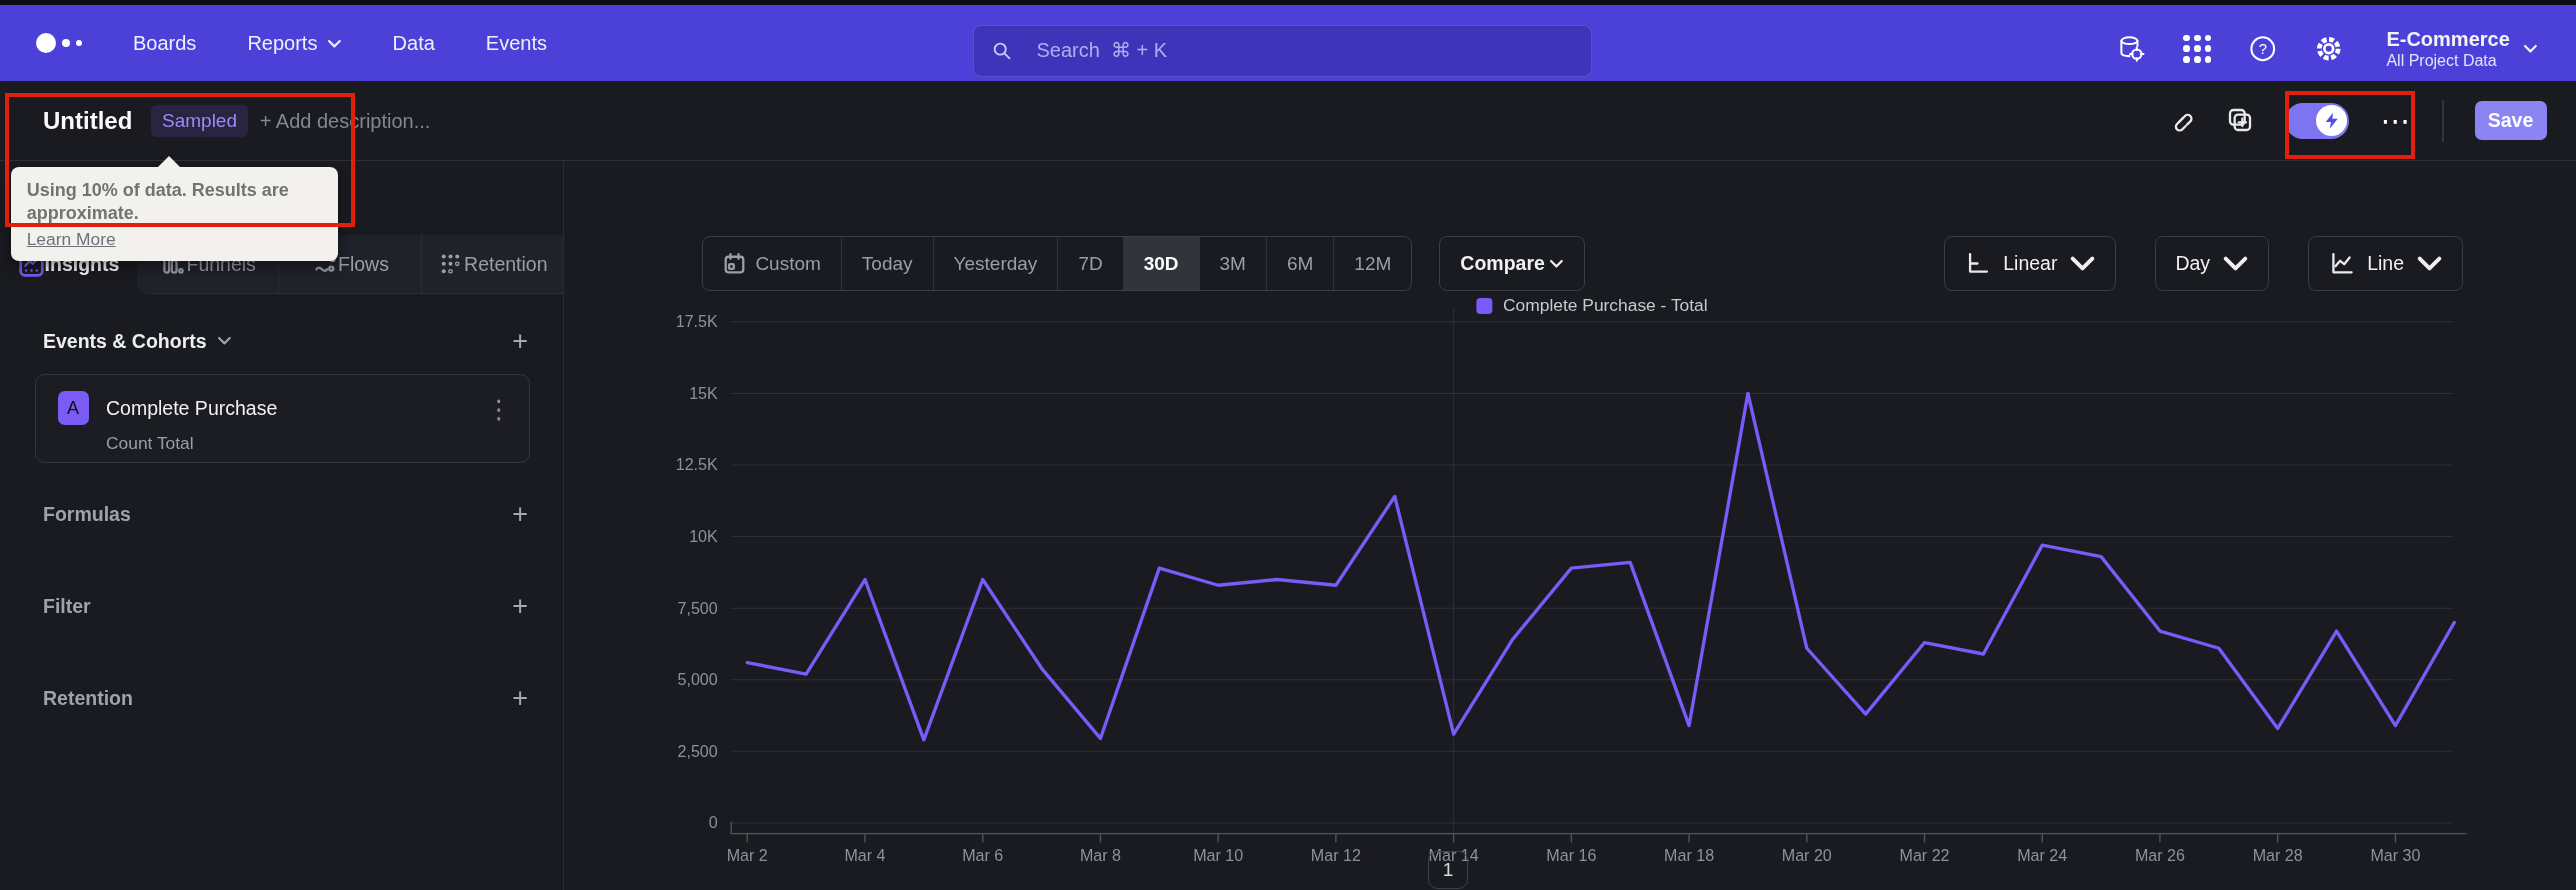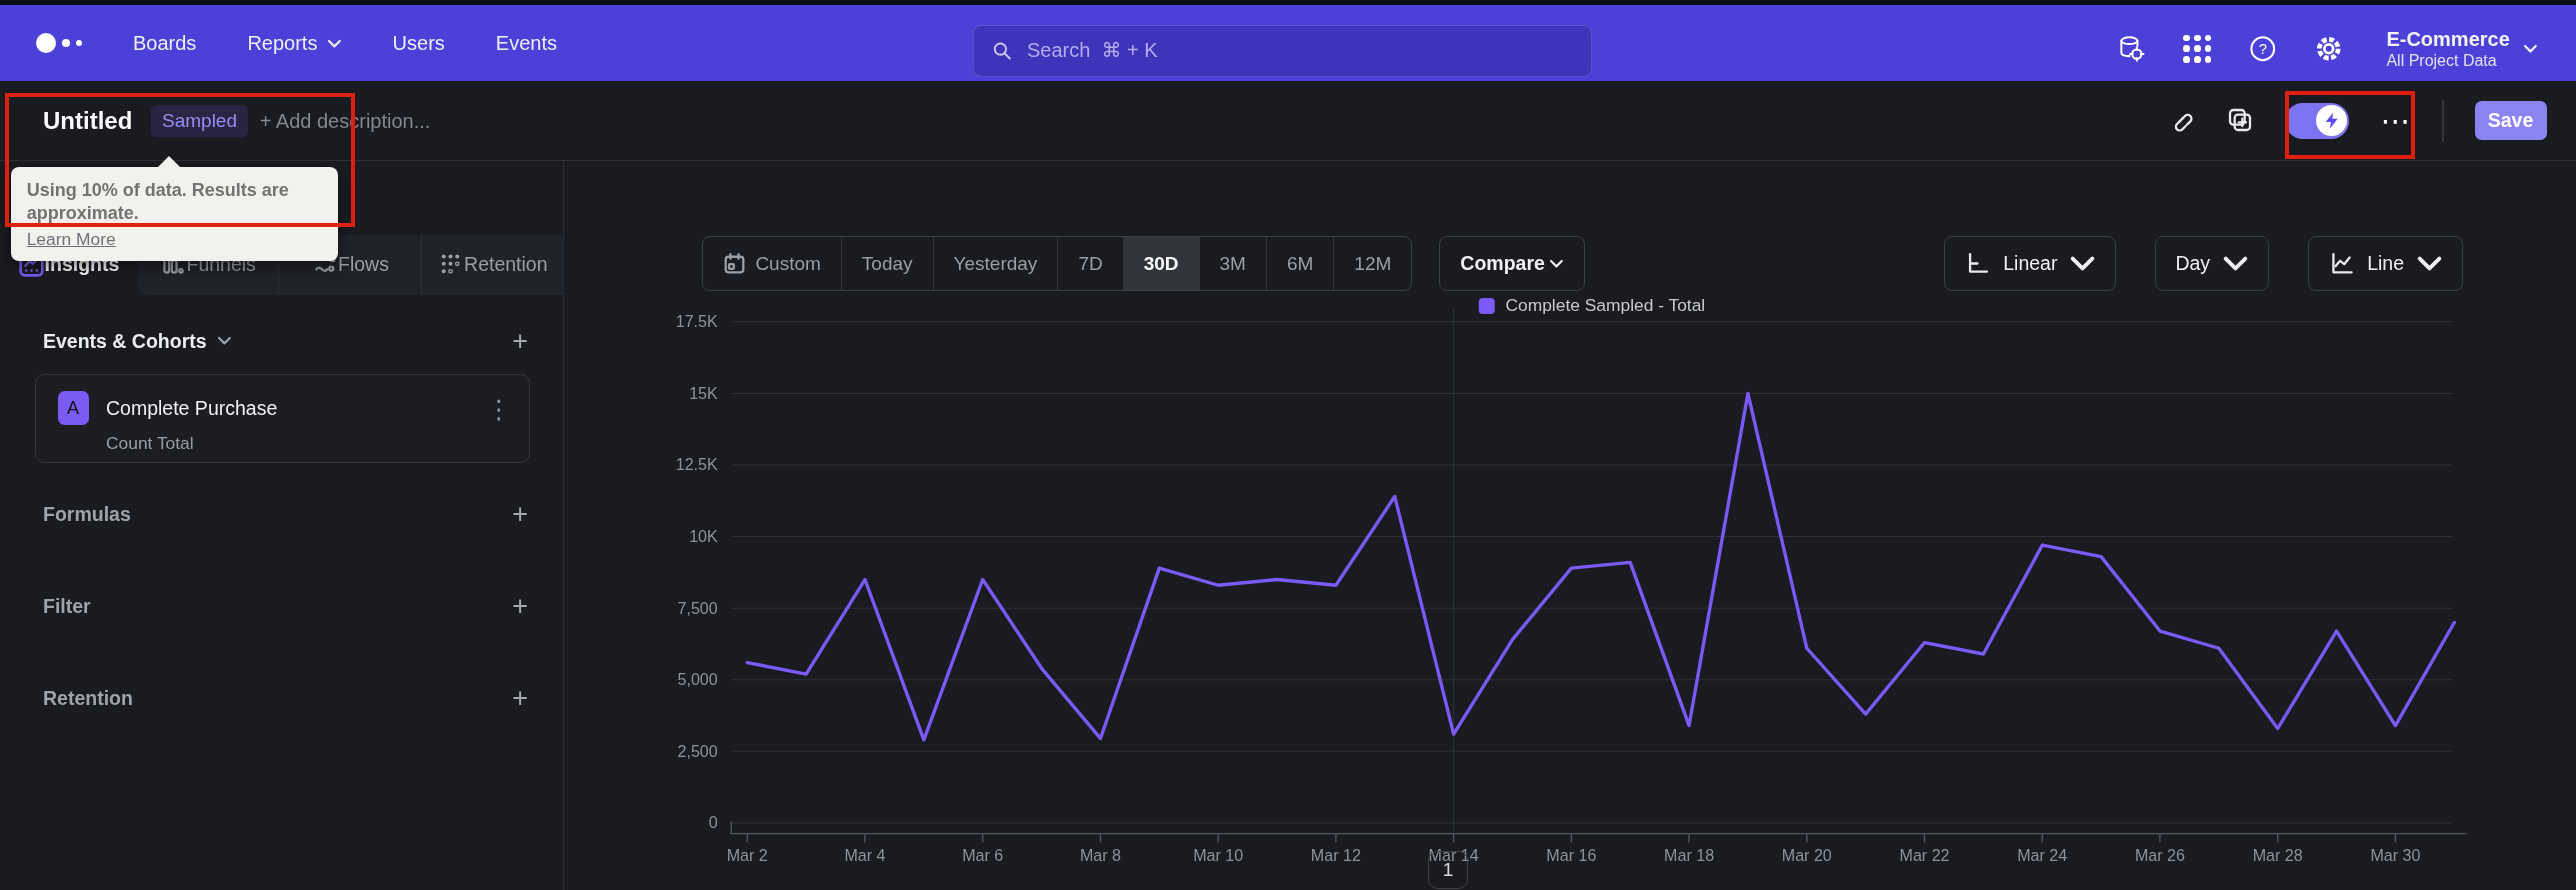--- a/index.html
+++ b/index.html
@@ -14,21 +14,21 @@
   .logo { display:flex; align-items:center; gap:6px; margin-left:36px; }
   .logo .d1{ width:20px;height:20px;border-radius:50%;background:#fff;}
   .logo .d2{ width:8px;height:8px;border-radius:50%;background:#fff;}
   .logo .d3{ width:6px;height:6px;border-radius:50%;background:#fff;}
   .navitems { display:flex; align-items:center; gap:51px; margin-left:51px; font-size:20px; color:#eef0fb; }
   .navitem { display:flex; align-items:center; gap:9.4px; cursor:pointer; }
   .chev { width:14.8px; height:9.4px; }
   .chev path { fill:none; stroke:currentColor; stroke-width:3.2; stroke-linecap:round; stroke-linejoin:round; }
   #searchwrap { position:absolute; left:973px; top:19.5px; width:619px; height:52px;
                 background:rgba(15,10,80,0.22); border:0.7px solid rgba(255,255,255,0.14);
-                border-radius:8px; display:flex; align-items:center; padding:0 17.4px; gap:13px; }
+                border-radius:8px; display:flex; align-items:center; padding:0 17.4px; gap:23px; }
   #searchwrap svg { width:24px; height:24px; }
   #searchwrap input { background:transparent; border:none; outline:none; width:100%;
                       font-size:20px; color:#e8e6ff; font-family:inherit; }
   #searchwrap input::placeholder { color:#b3acf0; }
   .navright { position:absolute; right:38px; top:5.4px; height:76px; display:flex; align-items:center; gap:35px; }
   .navicon { width:31px; height:31px; display:flex; align-items:center; justify-content:center; }
   .navicon svg { width:29.5px; height:29.5px; }
   .project { display:flex; align-items:center; gap:13.4px; margin-left:6.7px; cursor:pointer; }
   .projtext { text-align:left; }
   .projname { font-size:20px; font-weight:bold; }
@@ -134,21 +134,21 @@
     <div class="navitem">
         <span>Boards</span>
       </div>
     <div class="navitem">
       <span>Reports</span>
       <svg class="chev" viewBox="0 0 22 14">
           <path d="M3 3 L11 11 L19 3"></path>
         </svg>
     </div>
     <div class="navitem">
-        <span>Users</span>
+        <span>Data</span>
       </div>
     <div class="navitem">
         <span>Events</span>
       </div>
   </div>
   <div id="searchwrap">
     <svg viewBox="0 0 36 36">
       <circle cx="15" cy="15" r="9" fill="none" stroke="#cfcaf5" stroke-width="3"></circle>
       <line x1="22" y1="22" x2="30" y2="30" stroke="#cfcaf5" stroke-width="3" stroke-linecap="round"></line>
     </svg>
@@ -385,21 +385,21 @@
       </svg>
       <span>Line</span>
       <svg class="chev" viewBox="0 0 22 14">
           <path d="M3 3 L11 11 L19 3"></path>
         </svg>
     </div>
   </div>
 
   <div id="legend">
     <span class="swatch"></span>
-    <span class="ltext">Complete Sampled - Total</span>
+    <span class="ltext">Complete Purchase - Total</span>
   </div>
 
   <svg id="chart" width="2012" height="595" viewBox="0 0 2999 887">
       <text x="229" y="795" text-anchor="end" class="ylab">0</text>
       <line x1="249" y1="680.2857142857143" x2="2816" y2="680.2857142857143" class="grid"></line>
       <text x="229" y="688.2857142857143" text-anchor="end" class="ylab">2,500</text>
       <line x1="249" y1="573.5714285714286" x2="2816" y2="573.5714285714286" class="grid"></line>
       <text x="229" y="581.5714285714286" text-anchor="end" class="ylab">5,000</text>
       <line x1="249" y1="466.8571428571429" x2="2816" y2="466.8571428571429" class="grid"></line>
       <text x="229" y="474.8571428571429" text-anchor="end" class="ylab">7,500</text>

